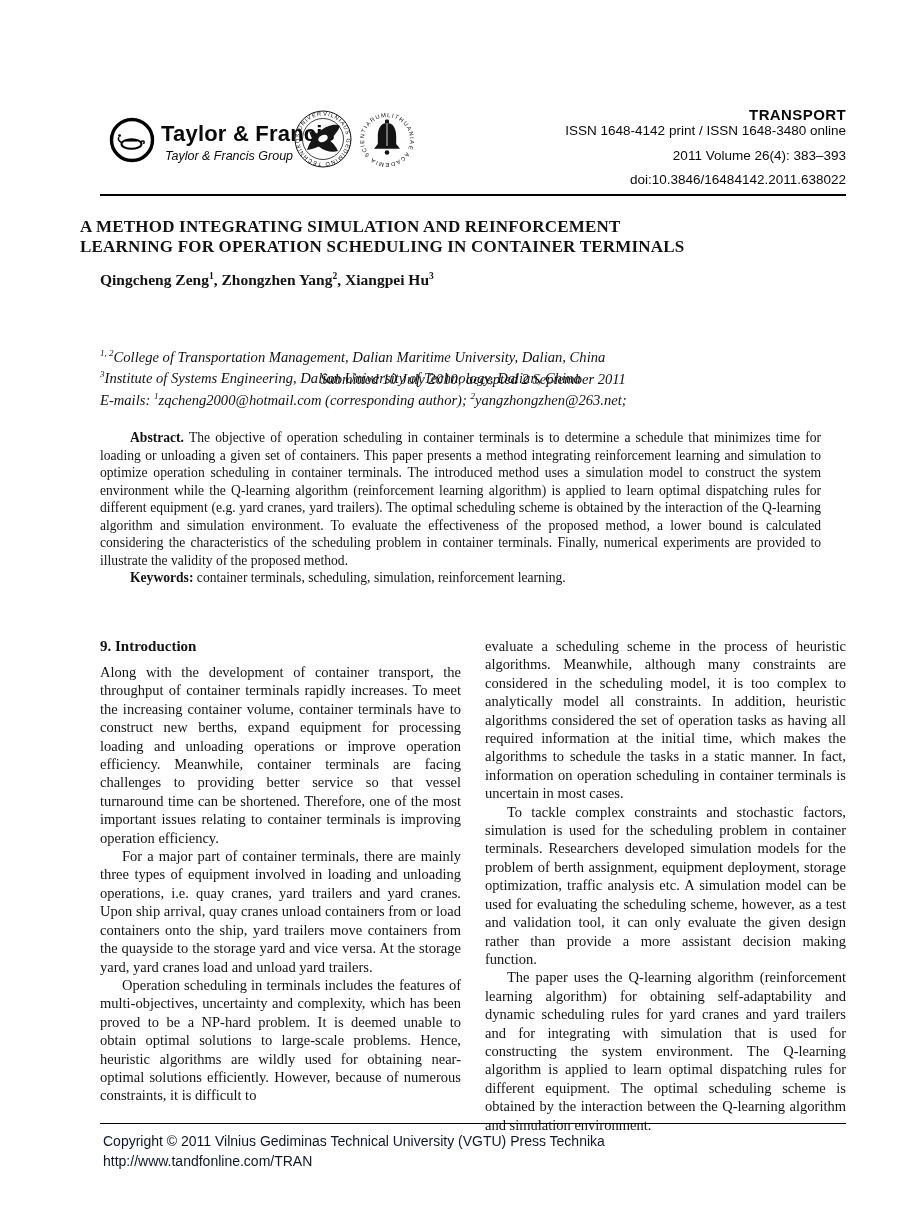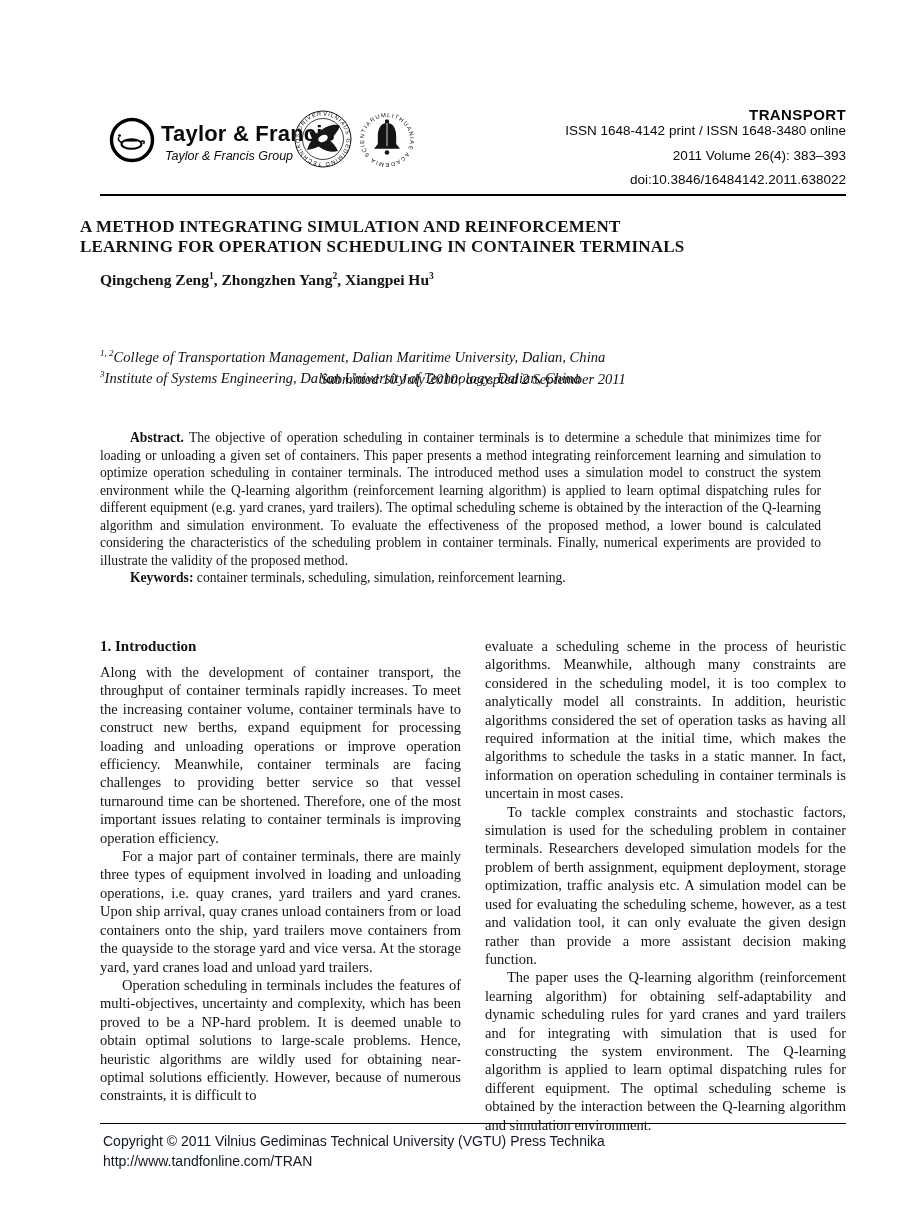--- a/index.html
+++ b/index.html
@@ -111,32 +111,33 @@
   <div class="title">
     <div>A METHOD INTEGRATING SIMULATION AND REINFORCEMENT</div>
     <div>LEARNING FOR OPERATION SCHEDULING IN CONTAINER TERMINALS</div>
   </div>
 
   <div class="authors"><span>Qingcheng Zeng</span><sup>1</sup><span>, </span><span>Zhongzhen Yang</span><sup>2</sup><span>, </span><span>Xiangpei Hu</span><sup>3</sup></div>
 
   <div class="affils">
     <div><sup>1, 2</sup><span>College of Transportation Management, Dalian Maritime University, Dalian, China</span></div>
     <div><sup>3</sup><span>Institute of Systems Engineering, Dalian University of Technology, Dalian, China</span></div>
+    <div><span>E-mails: </span><sup>1</sup><span>zqcheng2000@hotmail.com (corresponding author); </span><sup>2</sup><span>yangzhongzhen@263.net;</span></div>
   </div>
 
   <div class="submitted">Submitted 10 July 2010; accepted 2 September 2011</div>
 
   <div class="abstract">
     <p><span class="b">Abstract.</span> <span>The objective of operation scheduling in container terminals is to determine a schedule that minimizes time for loading or unloading a given set of containers. This paper presents a method integrating reinforcement learning and simulation to optimize operation scheduling in container terminals. The introduced method uses a simulation model to construct the system environment while the Q-learning algorithm (reinforcement learning algorithm) is applied to learn optimal dispatching rules for different equipment (e.g. yard cranes, yard trailers). The optimal scheduling scheme is obtained by the interaction of the Q-learning algorithm and simulation environment. To evaluate the effectiveness of the proposed method, a lower bound is calculated considering the characteristics of the scheduling problem in container terminals. Finally, numerical experiments are provided to illustrate the validity of the proposed method.</span></p>
     <p class="kw"><span class="b">Keywords:</span> <span>container terminals, scheduling, simulation, reinforcement learning.</span></p>
   </div>
 
   <div class="columns">
     <div class="col">
-      <h2>1. Introduction</h2>
+      <h2>9. Introduction</h2>
       <p>Along with the development of container transport, the throughput of container terminals rapidly increases. To meet the increasing container volume, container terminals have to construct new berths, expand equipment for processing loading and unloading operations or improve operation efficiency. Meanwhile, container terminals are facing challenges to providing better service so that vessel turnaround time can be shortened. Therefore, one of the most important issues relating to container terminals is improving operation efficiency.</p>
       <p class="ind">For a major part of container terminals, there are mainly three types of equipment involved in loading and unloading operations, i.e. quay cranes, yard trailers and yard cranes. Upon ship arrival, quay cranes unload containers from or load containers onto the ship, yard trailers move containers from the quayside to the storage yard and vice versa. At the storage yard, yard cranes load and unload yard trailers.</p>
       <p class="ind">Operation scheduling in terminals includes the features of multi-objectives, uncertainty and complexity, which has been proved to be a NP-hard problem. It is deemed unable to obtain optimal solutions to large-scale problems. Hence, heuristic algorithms are wildly used for obtaining near-optimal solutions efficiently. However, because of numerous constraints, it is difficult to</p>
     </div>
     <div class="col">
       <p>evaluate a scheduling scheme in the process of heuristic algorithms. Meanwhile, although many constraints are considered in the scheduling model, it is too complex to analytically model all constraints. In addition, heuristic algorithms considered the set of operation tasks as having all required information at the initial time, which makes the algorithms to schedule the tasks in a static manner. In fact, information on operation scheduling in container terminals is uncertain in most cases.</p>
       <p class="ind">To tackle complex constraints and stochastic factors, simulation is used for the scheduling problem in container terminals. Researchers developed simulation models for the problem of berth assignment, equipment deployment, storage optimization, traffic analysis etc. A simulation model can be used for evaluating the scheduling scheme, however, as a test and validation tool, it can only evaluate the given design rather than provide a more assistant decision making function.</p>
       <p class="ind">The paper uses the Q-learning algorithm (reinforcement learning algorithm) for obtaining self-adaptability and dynamic scheduling rules for yard cranes and yard trailers and for integrating with simulation that is used for constructing the system environment. The Q-learning algorithm is applied to learn optimal dispatching rules for different equipment. The optimal scheduling scheme is obtained by the interaction between the Q-learning algorithm and simulation environment.</p>
     </div>
   </div>

